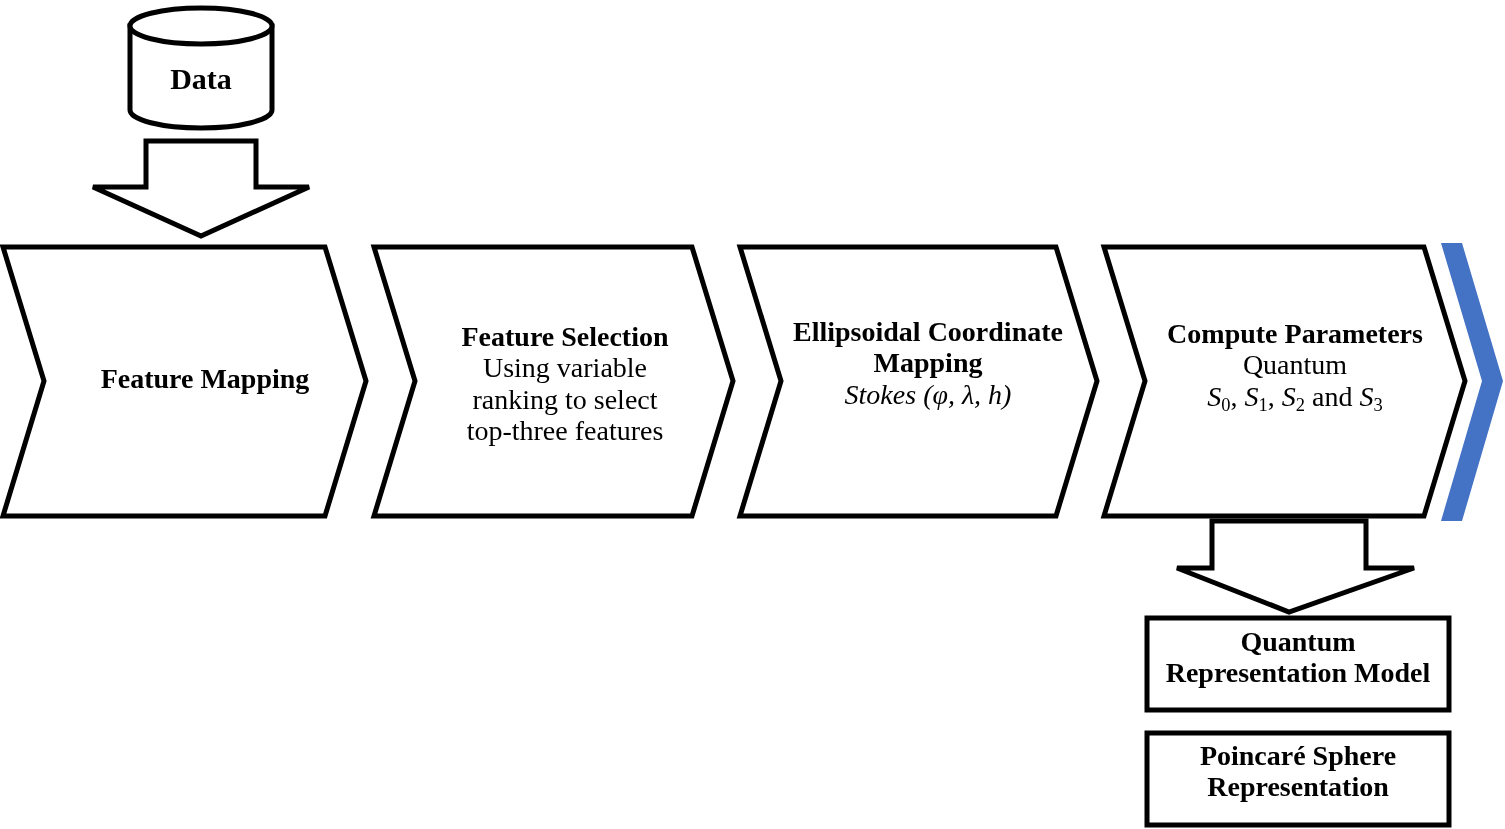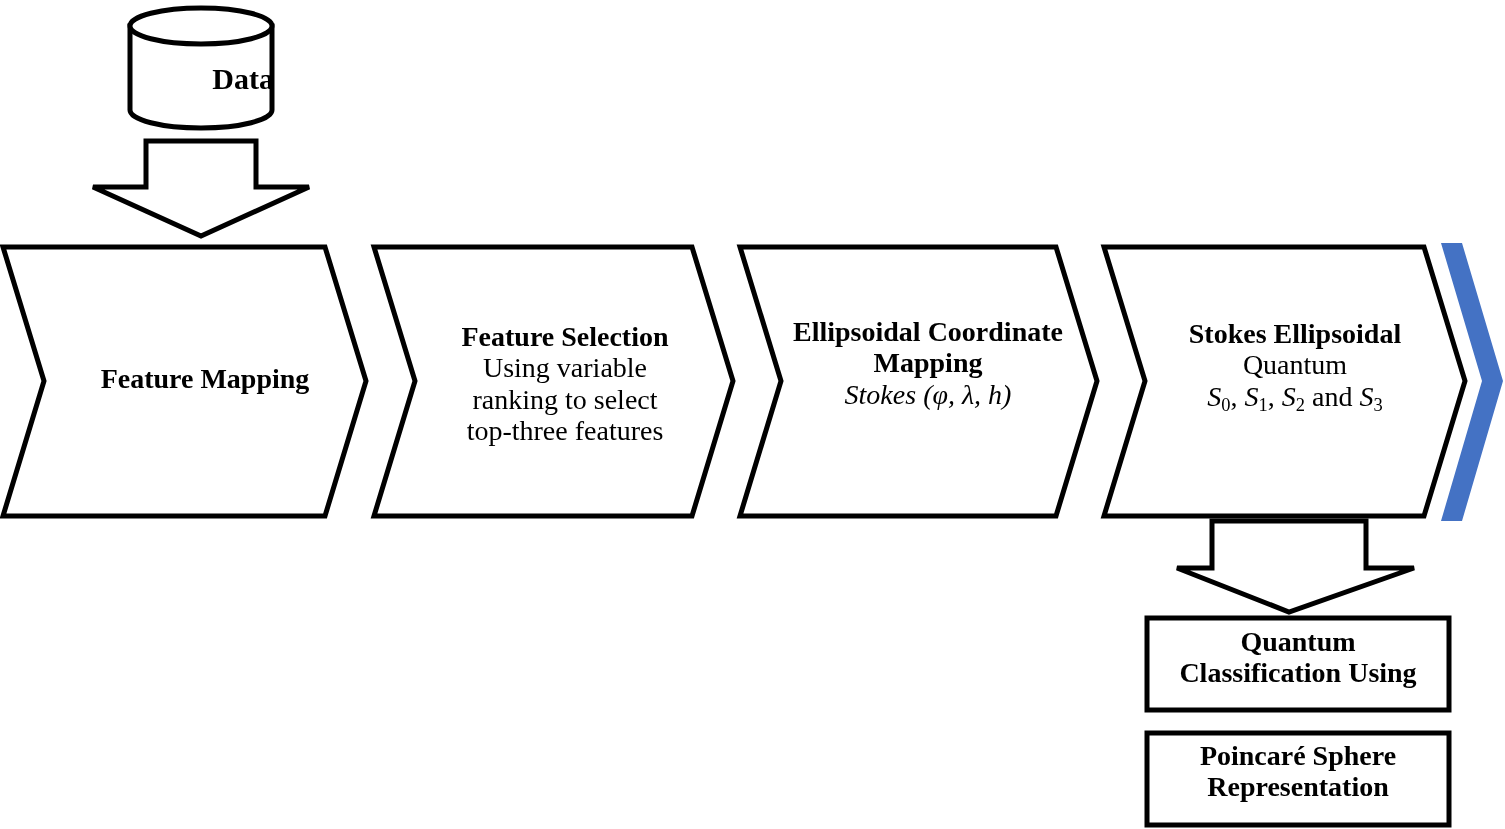--- a/index.html
+++ b/index.html
@@ -52,21 +52,20 @@
     font-style: italic;
   }
 
   
   #data-label {
     left: 128px;
     top: 62px;
     width: 146px;
     font-size: 30px;
     font-weight: bold;
-    text-align: right;
   }
 
   
   .chev-text {
     position: absolute;
     font-size: 28px;
   }
   #chev-text-0 {
     left: 60px;
     top: 363px;
@@ -156,28 +155,28 @@
     <div class="n">top-three features</div>
   </div>
 
   <div class="lbl chev-text" id="chev-text-2">
     <div class="b">Ellipsoidal Coordinate</div>
     <div class="b">Mapping</div>
     <div class="n mathi">Stokes (φ, λ, h)</div>
   </div>
 
   <div class="lbl chev-text" id="chev-text-3">
-    <div class="b">Stokes Ellipsoidal</div>
+    <div class="b">Compute Parameters</div>
     <div class="n">Quantum</div>
     <div class="n" id="stokes-formula"><span class="mathi">S<span class="sub">0</span></span>, <span class="mathi">S<span class="sub">1</span></span>, <span class="mathi">S<span class="sub">2</span></span> and <span class="mathi">S<span class="sub">3</span></span></div>
   </div>
 
   <div class="lbl" id="box-text-0">
     <div>Quantum</div>
-    <div>Classification Using</div>
+    <div>Representation Model</div>
   </div>
 
   <div class="lbl" id="box-text-1">
     <div>Poincaré Sphere</div>
     <div>Representation</div>
   </div>
 
 </div>
 
 </body></html>

